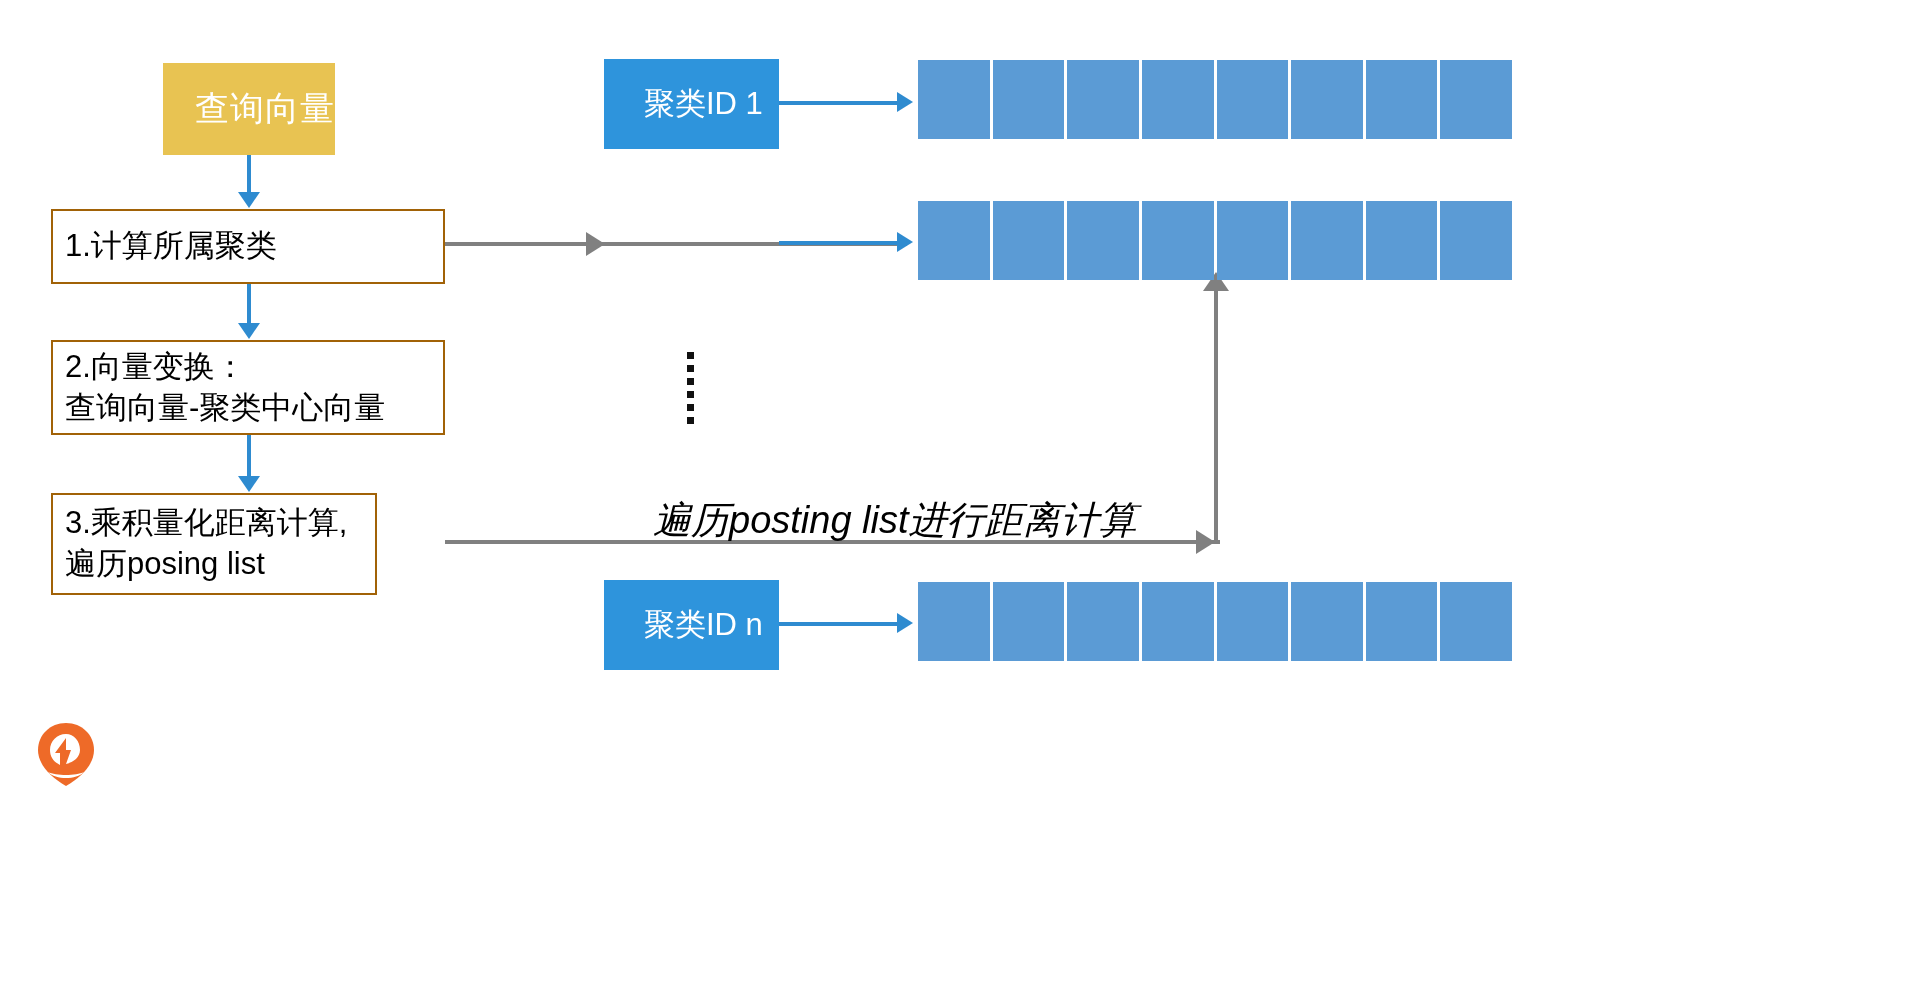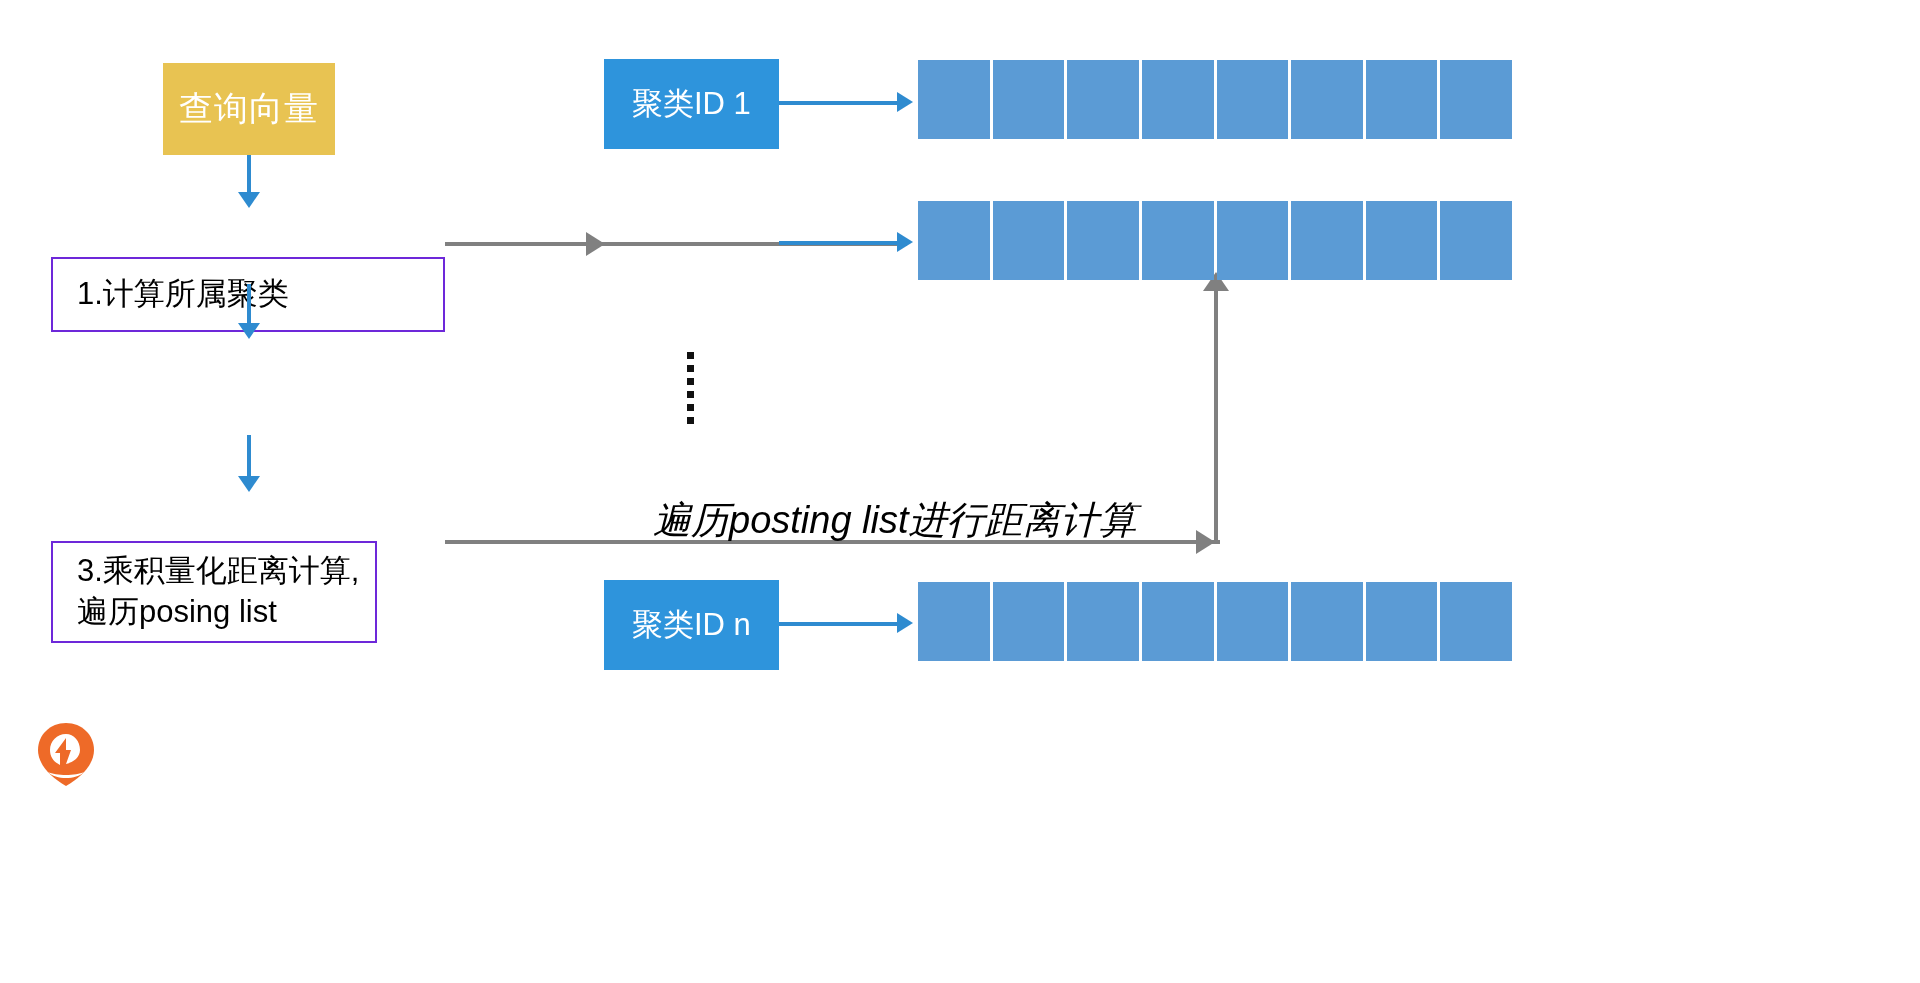--- a/index.html
+++ b/index.html
@@ -33,34 +33,33 @@
     background: #E8C352;
     color: #ffffff;
     justify-content: center;
     font-size: 34px;
     letter-spacing: 1px;
   }
 
   
   .step-box {
     background: #ffffff;
-    border: 2px solid #6d28d9;
+    border: 2px solid #a16207;
     color: #000000;
     font-size: 31px;
-    padding-left: 24px;
+    padding-left: 12px;
     line-height: 1.32;
-    margin-top: 48px;
   }
 
   
   .cluster-box {
     background: #2E94DC;
     color: #ffffff;
     font-size: 31px;
-    padding-left: 28px;
+    padding-left: 40px;
   }
 
   
   .posting-list {
     position: absolute;
     display: flex;
     gap: 3px;
   }
   .posting-cell {
     background: #5B9BD5;
@@ -146,34 +145,38 @@
     font-weight: bold;
     color: #4D4D4D;
     letter-spacing: 2px;
   }
 </style>
 </head>
 <body>
 
 <div id="canvas">
 
-  <div class="box query-box" style="left:163px; top:63px; width:172px; height:92px;">
+  <div class="box query-box" style="left:163px; top:63px; width:172px; height:92px;justify-content:flex-end;">
     <span>查询向量</span>
   </div>
 
   <div class="vline blue-ln" style="left:247px; top:155px; height:44px;"></div>
   <div class="arrow arrow-down-blue" style="left:238px; top:192px;"></div>
 
   <div class="box step-box" style="left:51px; top:209px; width:394px; height:75px;">
     <span>1.计算所属聚类</span>
   </div>
 
   <div class="vline blue-ln" style="left:247px; top:284px; height:46px;"></div>
   <div class="arrow arrow-down-blue" style="left:238px; top:323px;"></div>
 
+  <div class="box step-box" style="left:51px; top:340px; width:394px; height:95px;">
+    <span>2.向量变换：
+   查询向量-聚类中心向量</span>
+  </div>
 
   <div class="vline blue-ln" style="left:247px; top:435px; height:48px;"></div>
   <div class="arrow arrow-down-blue" style="left:238px; top:476px;"></div>
 
   <div class="box step-box" style="left:51px; top:493px; width:326px; height:102px;">
     <span>3.乘积量化距离计算,
    遍历posing list</span>
   </div>
 
   <div class="hline gray-ln" style="left:445px; top:242px; width:462px;"></div>

